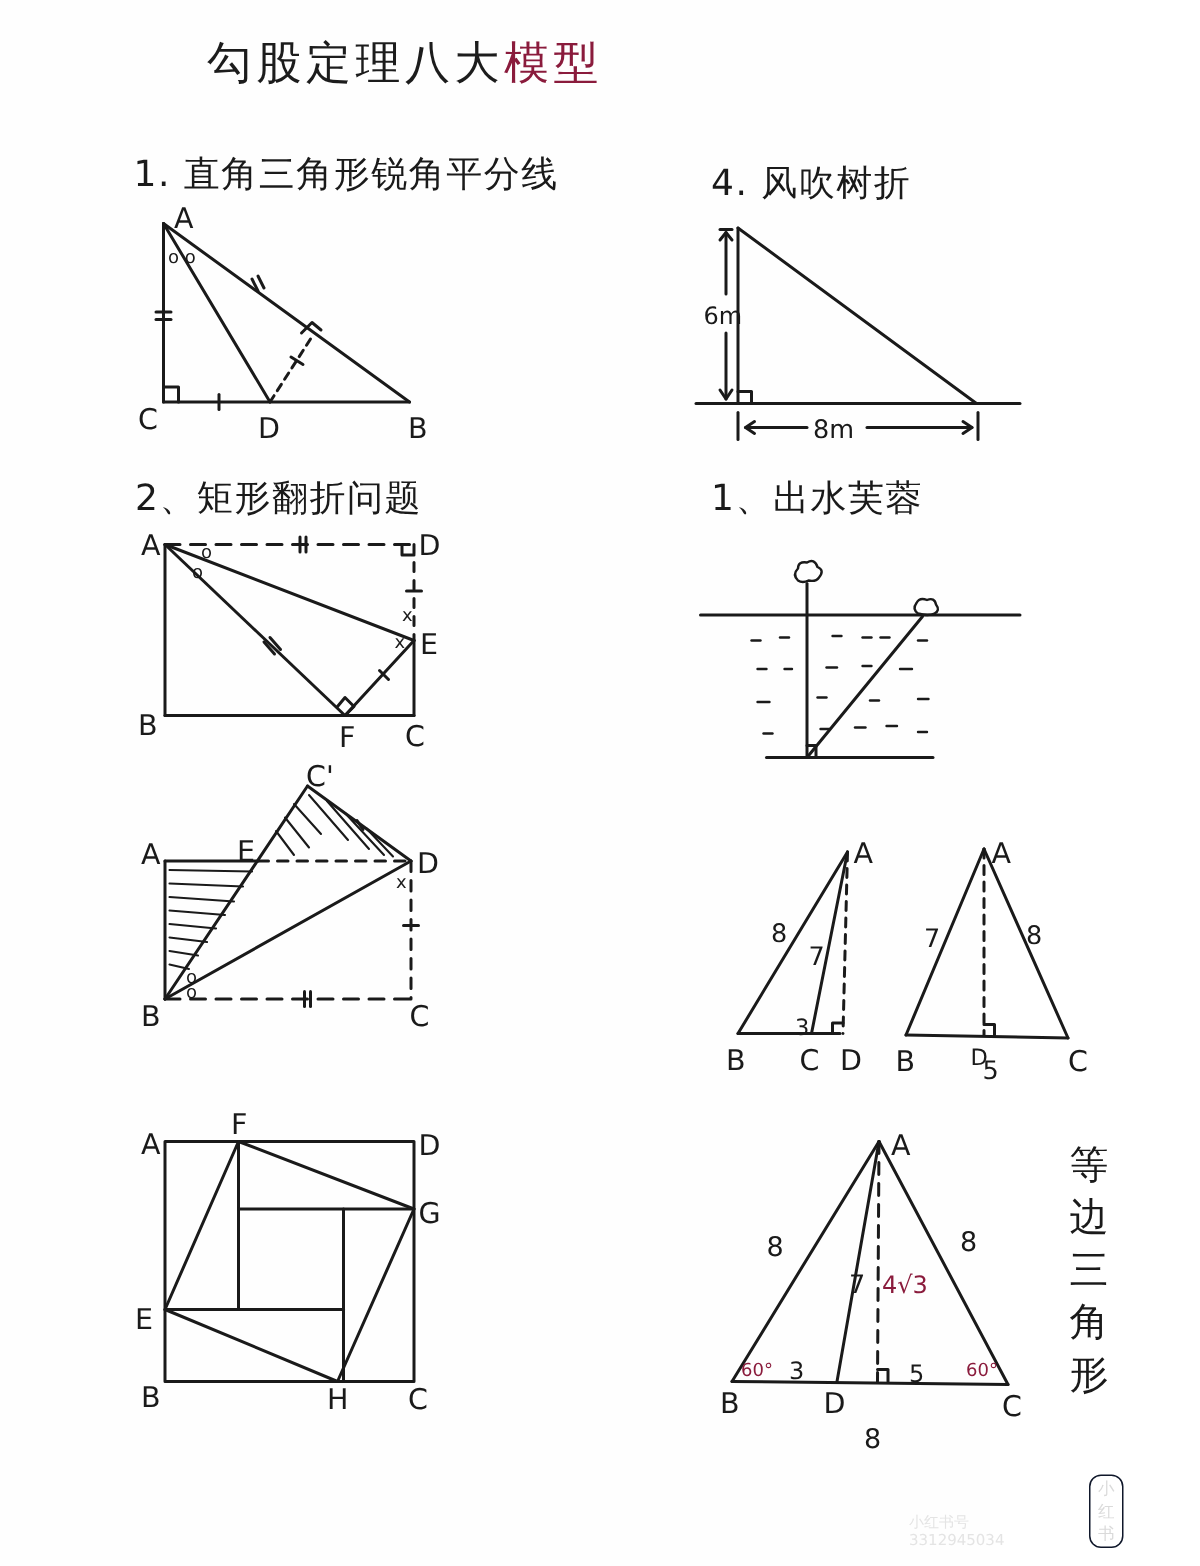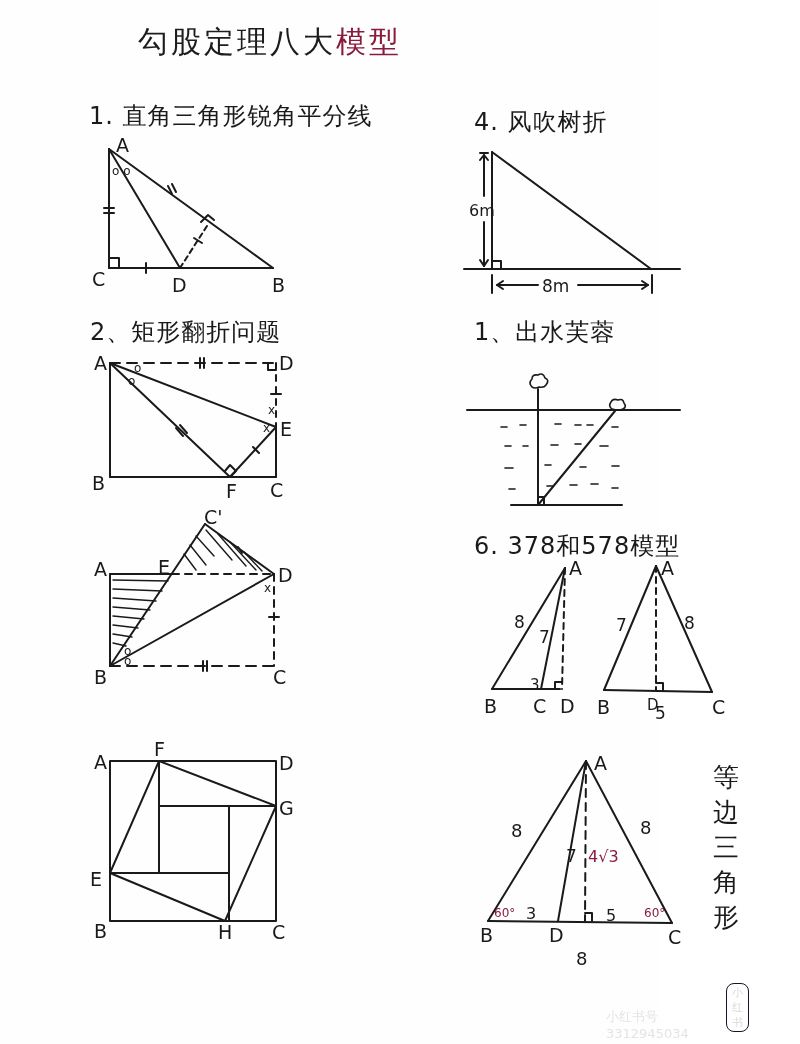--- a/index.html
+++ b/index.html
@@ -8,35 +8,34 @@
   .title { position: absolute; left: 138px; top: 22px; font-size: 30px; letter-spacing: 3px; color: #1c1c1c; font-family: "DejaVu Sans", sans-serif; }
   .title .accent { color: #8a1b3c; }
   .heading { position: absolute; font-size: 24px; color: #1a1a1a; white-space: nowrap; font-family: "DejaVu Sans", sans-serif; letter-spacing: 1px; }
   .vertical-note { position: absolute; left: 706px; top: 760px; width: 40px; font-size: 26px; line-height: 35px; text-align: center; color: #1a1a1a; }
   .vertical-note span { display: block; }
   svg.fig { position: absolute; left: 0; top: 0; }
   svg text { font-family: "DejaVu Sans", sans-serif; }
   .lbl { font-size: 19px; fill: #1a1a1a; }
   .lbl-red { font-size: 16px; fill: #8a1b3c; }
   .mark { font-size: 12px; fill: #1a1a1a; }
-  .watermark { position: absolute; left: 606px; top: 1008px; font-size: 13px; color: #e4e4e4; }
+  .watermark { position: absolute; left: 606px; top: 1008px; font-size: 10px; color: #e4e4e4; }
   .watermark-badge { position: absolute; left: 726px; top: 983px; font-size: 11px; color: #dadada; border: 1px solid #0f172a; border-radius: 8px; padding: 1px 5px; }
 </style>
 </head>
 <body>
 
 <div class="page">
 
   <div class="title"><span>勾股定理八大</span><span class="accent">模型</span></div>
 
   <div class="heading" style="left:66px; top:100px;margin-left:23px;">1. 直角三角形锐角平分线</div>
   <div class="heading" style="left:66px; top:316px;margin-left:24px;">2、矩形翻折问题</div>
   <div class="heading" style="left:474px; top:106px;">4. 风吹树折</div>
   <div class="heading" style="left:474px; top:316px;">1、出水芙蓉</div>
-  <div class="heading" style="left:474px; top:530px;">6. 378和578模型</div>
 
   <div class="vertical-note">
     <span>等</span>
     <span>边</span>
     <span>三</span>
     <span>角</span>
     <span>形</span>
   </div>
 
   <svg class="fig" width="800" height="1044" viewBox="0 0 800 1044">

